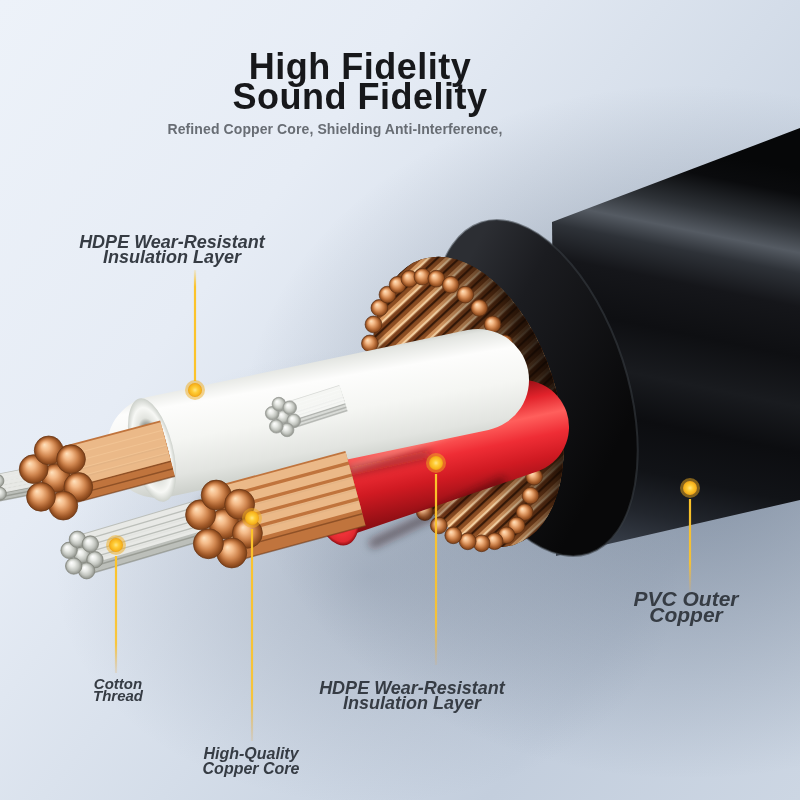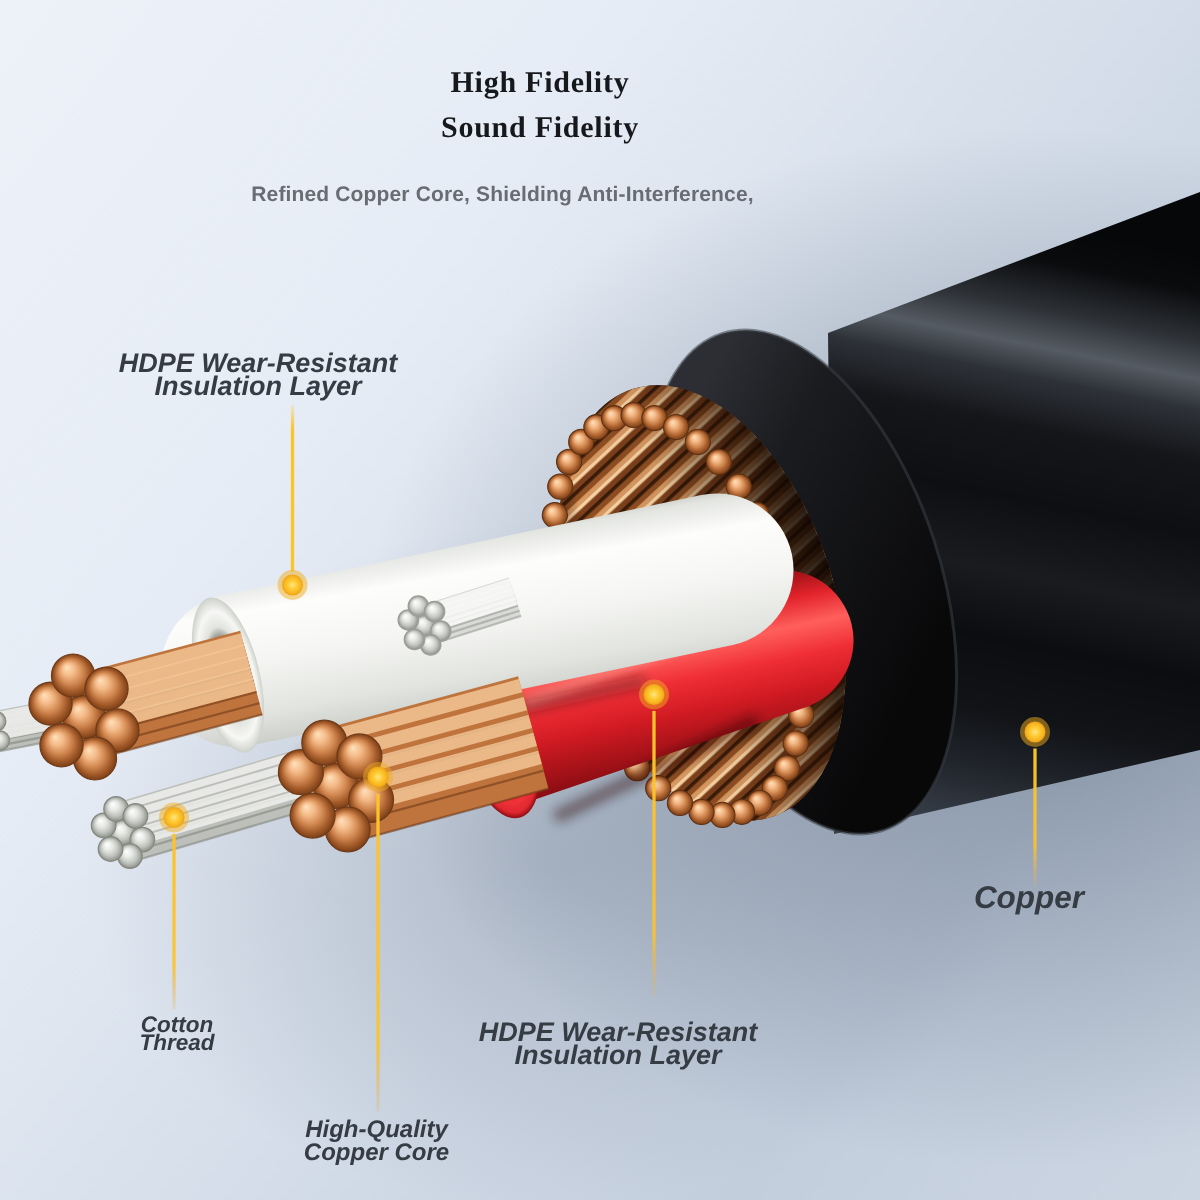--- a/index.html
+++ b/index.html
@@ -6,21 +6,21 @@
   .stage{
     position:relative;width:800px;height:800px;overflow:hidden;
     font-family:"Liberation Sans","DejaVu Sans",sans-serif;
     background:
       radial-gradient(720px 560px at 86% 54%, rgba(62,78,100,0.52), rgba(62,78,100,0) 62%),
       radial-gradient(520px 380px at 46% 72%, rgba(88,102,124,0.30), rgba(88,102,124,0) 60%),
       linear-gradient(128deg,#edf2f9 0%,#e6ecf5 30%,#d4dde9 55%,#c3cedd 78%,#ccd6e3 100%);
   }
   .stage svg{position:absolute;left:0;top:0;z-index:1;}
   .txt{position:absolute;z-index:3;text-align:center;font-weight:bold;}
-  .title{left:155px;top:40px;width:410px;font-size:20px;line-height:30px;letter-spacing:0.5px;color:#17181b;font-family:Liberation Serif, serif;}
+  .title{left:155px;top:52px;width:410px;font-size:36px;line-height:30px;letter-spacing:0.5px;color:#17181b;}
   .subtitle{left:130px;top:123px;width:410px;font-size:14px;line-height:12.5px;color:#686d74;letter-spacing:0.1px;text-align:center;}
   .callout{color:#363c44;font-style:italic;}
   .co-hdpe-top{left:62px;top:235px;width:220px;font-size:18px;line-height:15px;}
   .co-pvc{left:591px;top:591px;width:190px;font-size:21px;line-height:16px;}
   .co-cotton{left:48px;top:678px;width:140px;font-size:15px;line-height:11.5px;}
   .co-copper{left:161px;top:746px;width:180px;font-size:16px;line-height:15px;}
   .co-hdpe-bottom{left:302px;top:681px;width:220px;font-size:18px;line-height:15px;}
   .txt span{display:block;}
 </style>
 </head>
@@ -372,20 +372,21 @@
   </div>
   <div class="txt subtitle">
     <span>Refined Copper Core, Shielding Anti-Interference,</span>
   </div>
 
   <div class="txt callout co-hdpe-top">
     <span>HDPE Wear-Resistant</span>
     <span>Insulation Layer</span>
   </div>
   <div class="txt callout co-pvc">
+    <span>PVC Outer</span>
     <span>Copper</span>
   </div>
   <div class="txt callout co-copper">
     <span>High-Quality</span>
     <span>Copper Core</span>
   </div>
   <div class="txt callout co-cotton">
     <span>Cotton</span>
     <span>Thread</span>
   </div>

